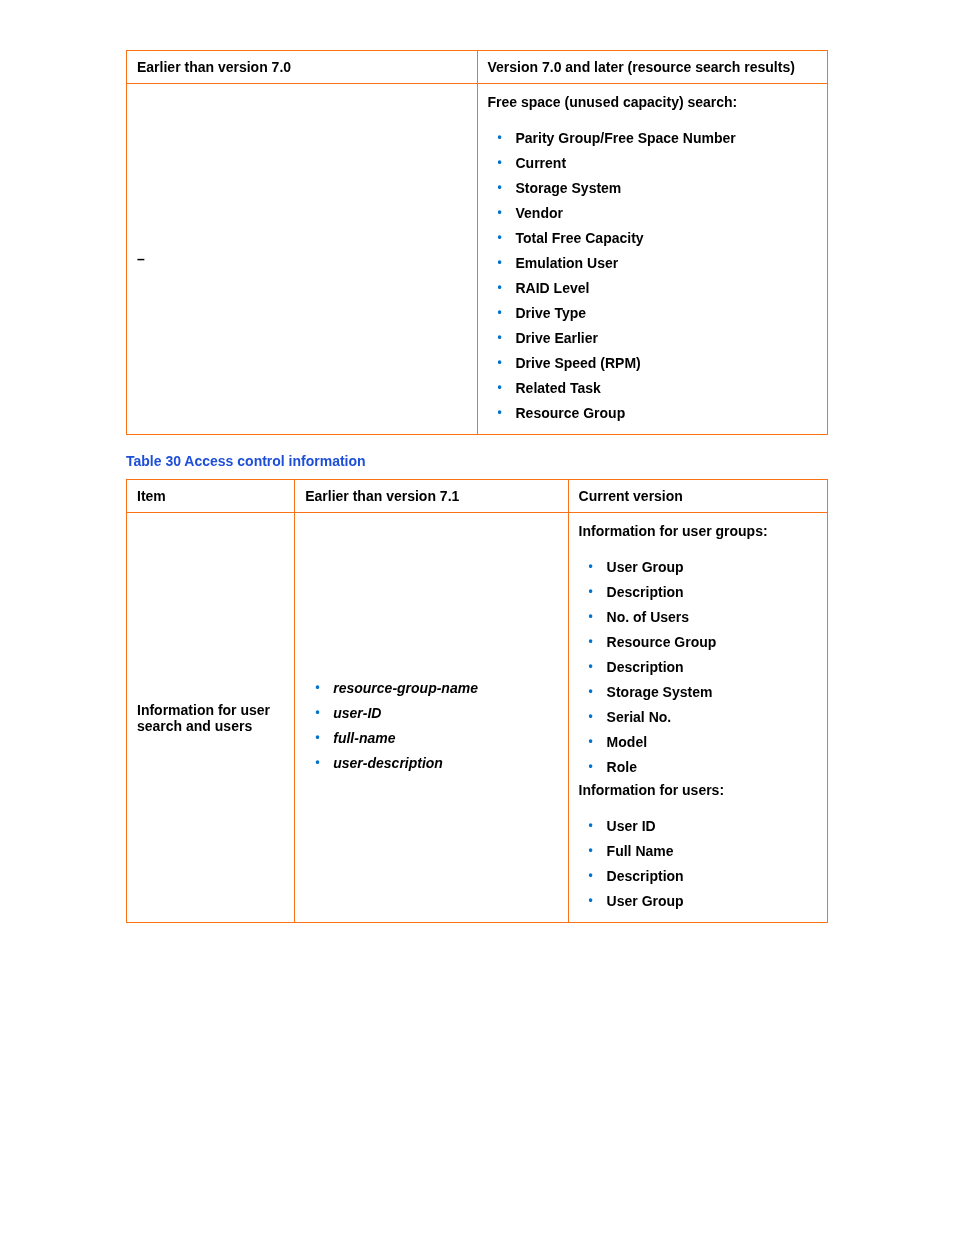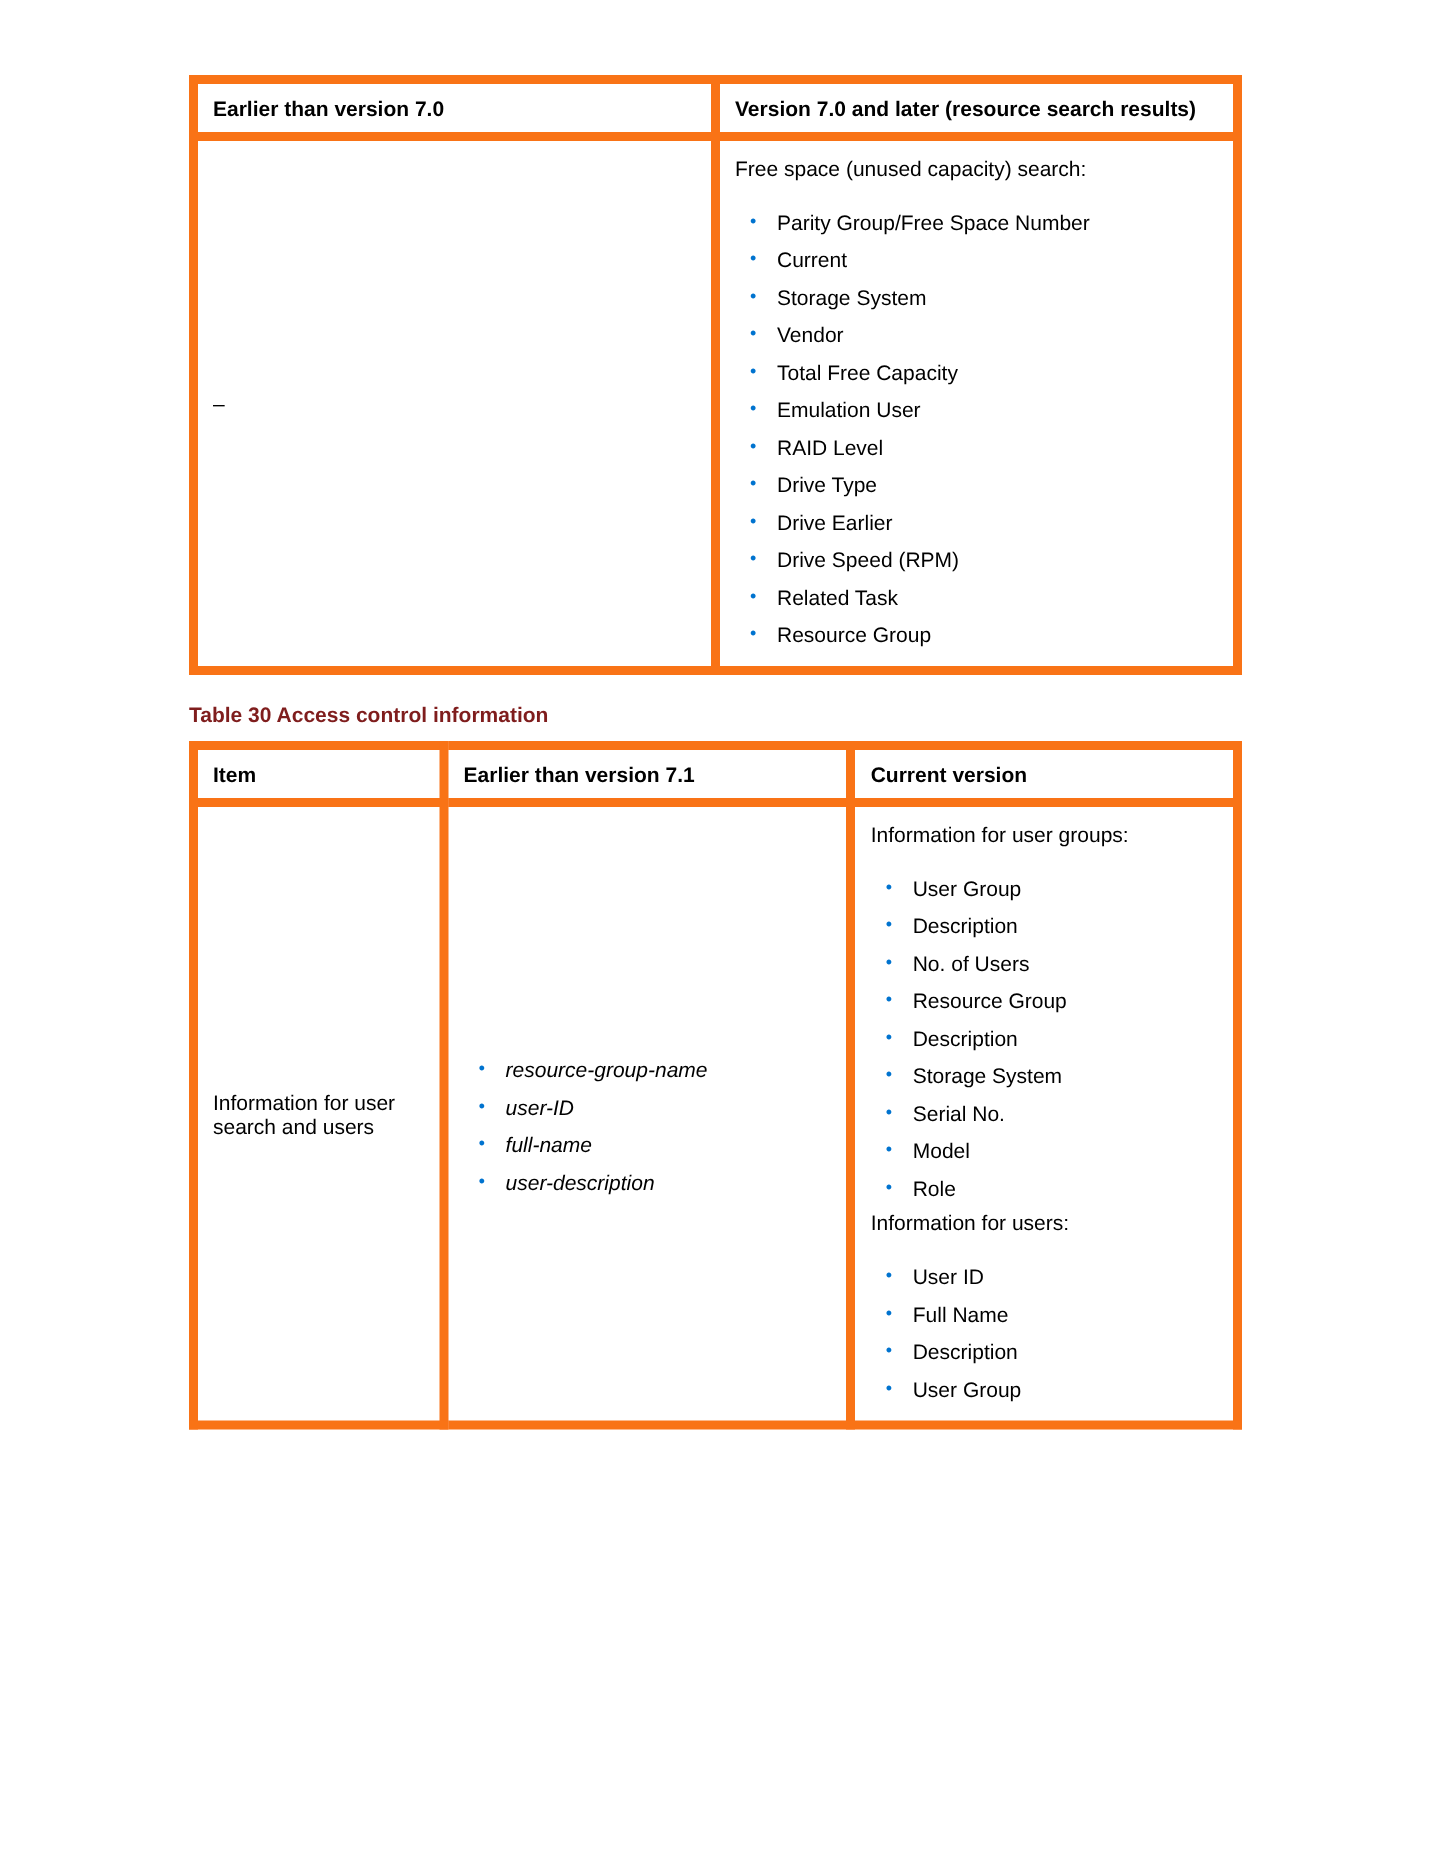--- a/index.html
+++ b/index.html
@@ -13,40 +13,40 @@
   }
   .page {
     padding: 50px 126px 60px 126px;
     box-sizing: border-box;
   }
   table {
     border-collapse: collapse;
     width: 100%;
   }
   th, td {
-    border: 6px solid #f97316;
+    border: 1px solid #f97316;
     padding: 8px 10px;
     text-align: left;
     vertical-align: middle;
   }
   th {
     font-weight: bold;
     background: #fff;
   }
   
   .t1 col.c1 { width: 50%; }
   .t1 col.c2 { width: 50%; }
   
   .t2 col.c1 { width: 24%; }
   .t2 col.c2 { width: 39%; }
   .t2 col.c3 { width: 37%; }
   .t2 th, .t2 td { vertical-align: middle; }
   .t1 th, .t1 td { vertical-align: middle; }
   .table-caption {
-    color: #7f1d1d;
+    color: #1d4ed8;
     font-weight: bold;
     margin: 18px 0 10px 0;
     font-size: 14px;
   }
   ul.bul {
     list-style: none;
     margin: 16px 0 0 0;
     padding: 0 0 0 10px;
   }
   ul.bul > li {
@@ -59,20 +59,21 @@
     position: absolute;
     left: 0;
     top: 2px;
     color: #0073cf;
     font-size: 12px;
   }
   .italic { font-style: italic; }
   .intro-line { margin: 2px 0 2px 0; }
   tbody td {
     vertical-align: middle;
+    font-weight: bold;
   }
   tbody td.top { vertical-align: top; }
 </style>
 </head>
 <body>
 <div class="page">
 
 <table class="t1">
   <colgroup>
         <col class="c1">

